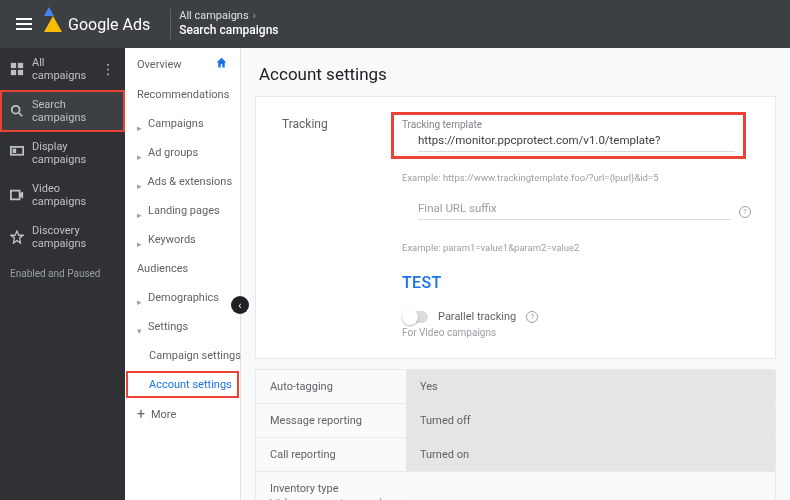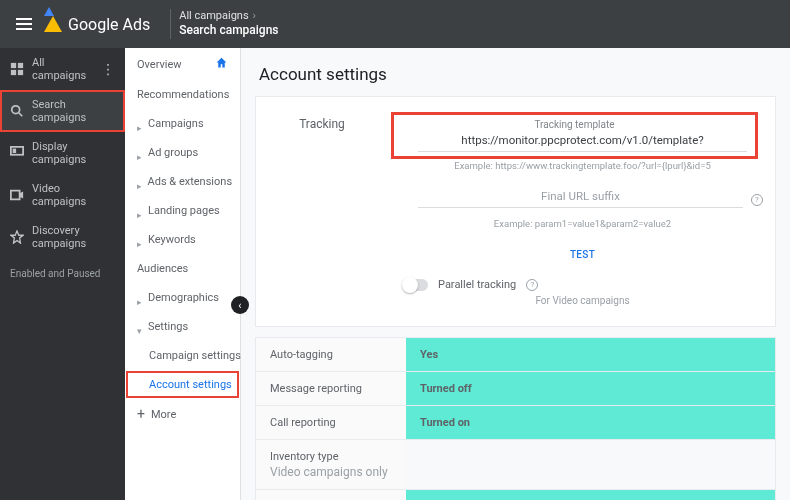--- a/index.html
+++ b/index.html
@@ -32,42 +32,42 @@
 .sidebar-light .tri::before {content:"▸"; font-size:9px; color:#9aa0a6;}
 .sidebar-light .tri.down::before {content:"▾";}
 .sidebar-light .item.sub { padding-left:24px;}
 .sidebar-light .item.sub.active { color:#1a73e8; outline:2px solid #ea4335; outline-offset:-3px;}
 .plus { margin-right:6px; font-size:14px; line-height:1;}
 .collapse-handle { position:absolute; right:-9px; top:248px; width:18px; height:18px; border-radius:50%; background:#202124; color:#fff; display:flex; align-items:center; justify-content:center; font-size:11px; cursor:pointer; z-index:5;}
 
 .main { flex:1; overflow:auto; background:#f8f9fa;}
 .page-title { font-size:17px; color:#202124; padding:16px 18px 12px;}
 .card { background:#fff; border:1px solid #e8eaed; margin:0 14px 10px; }
-.track-card { display:flex; padding:20px 12px 20px 26px; gap:40px;text-align:center;}
+.track-card { display:flex; padding:20px 24px 20px 26px; gap:40px;}
 .section-label { font-size:12px; color:#5f6368; width:80px;}
 .track-body { flex:1; font-size:11px; color:#5f6368;}
 .field { margin-bottom:4px;}
 .field-label { font-size:10px; color:#80868b; margin-bottom:1px;}
 .field-value { font-size:11.5px; color:#3c4043; border-bottom:1px solid #dadce0; padding:2px 0 4px; min-height:18px;margin-left:16px;}
 .field-row.hl { outline:3px solid #ea4335; outline-offset:2px; padding:2px 6px; margin-left:-6px; margin-right:10px;}
-.example { font-size:9.5px; color:#9aa0a6; margin:6px 0 16px;}
+.example { font-size:9.5px; color:#9aa0a6; margin:18px 0 16px;}
 .suffix-row { display:flex; align-items:center; gap:8px;}
 .info-icon { width:12px; height:12px; border:1px solid #9aa0a6; border-radius:50%; font-size:8px; display:inline-flex; align-items:center; justify-content:center; color:#9aa0a6;}
-.test-link { color:#1a73e8; font-weight:500; font-size:10px; letter-spacing:.3px; margin:4px 8px 18px; display:inline-block; cursor:pointer;}
+.test-link { color:#1a73e8; font-weight:500; font-size:16px; letter-spacing:.3px; margin:4px 0 18px; display:inline-block; cursor:pointer;}
 .toggle-row { display:flex; align-items:center; gap:10px; font-size:11px; color:#5f6368;}
 .toggle { width:26px; height:12px; background:#dadce0; border-radius:6px; position:relative; cursor:pointer;}
 .toggle::after { content:""; position:absolute; left:0; top:-2px; width:16px; height:16px; background:#fff; border-radius:50%; box-shadow:0 1px 2px rgba(0,0,0,.3);}
 .sub-note { font-size:10px; color:#9aa0a6; margin-top:4px;}
 
 .settings-list { border:1px solid #e8eaed; margin:0 14px;}
 .row { display:flex; border-top:1px solid #e8eaed; font-size:11px; color:#5f6368;}
 .row:first-child { border-top:none;}
 .row .k { width:150px; padding:10px 14px; background:#fafafa;}
 .row .k .ksub { font-size:12px; color:#9aa0a6; margin-top:2px;}
-.row .v { flex:1; padding:10px 14px; background:#5eead4;font-weight:bold;}
+.row .v { flex:1; padding:10px 14px; background:#e5e5e5;}
 </style>
 </head>
 <body>
 
 <div class="topbar">
   <div class="hamburger">
       <span></span>
       <span></span>
       <span></span>
     </div>

